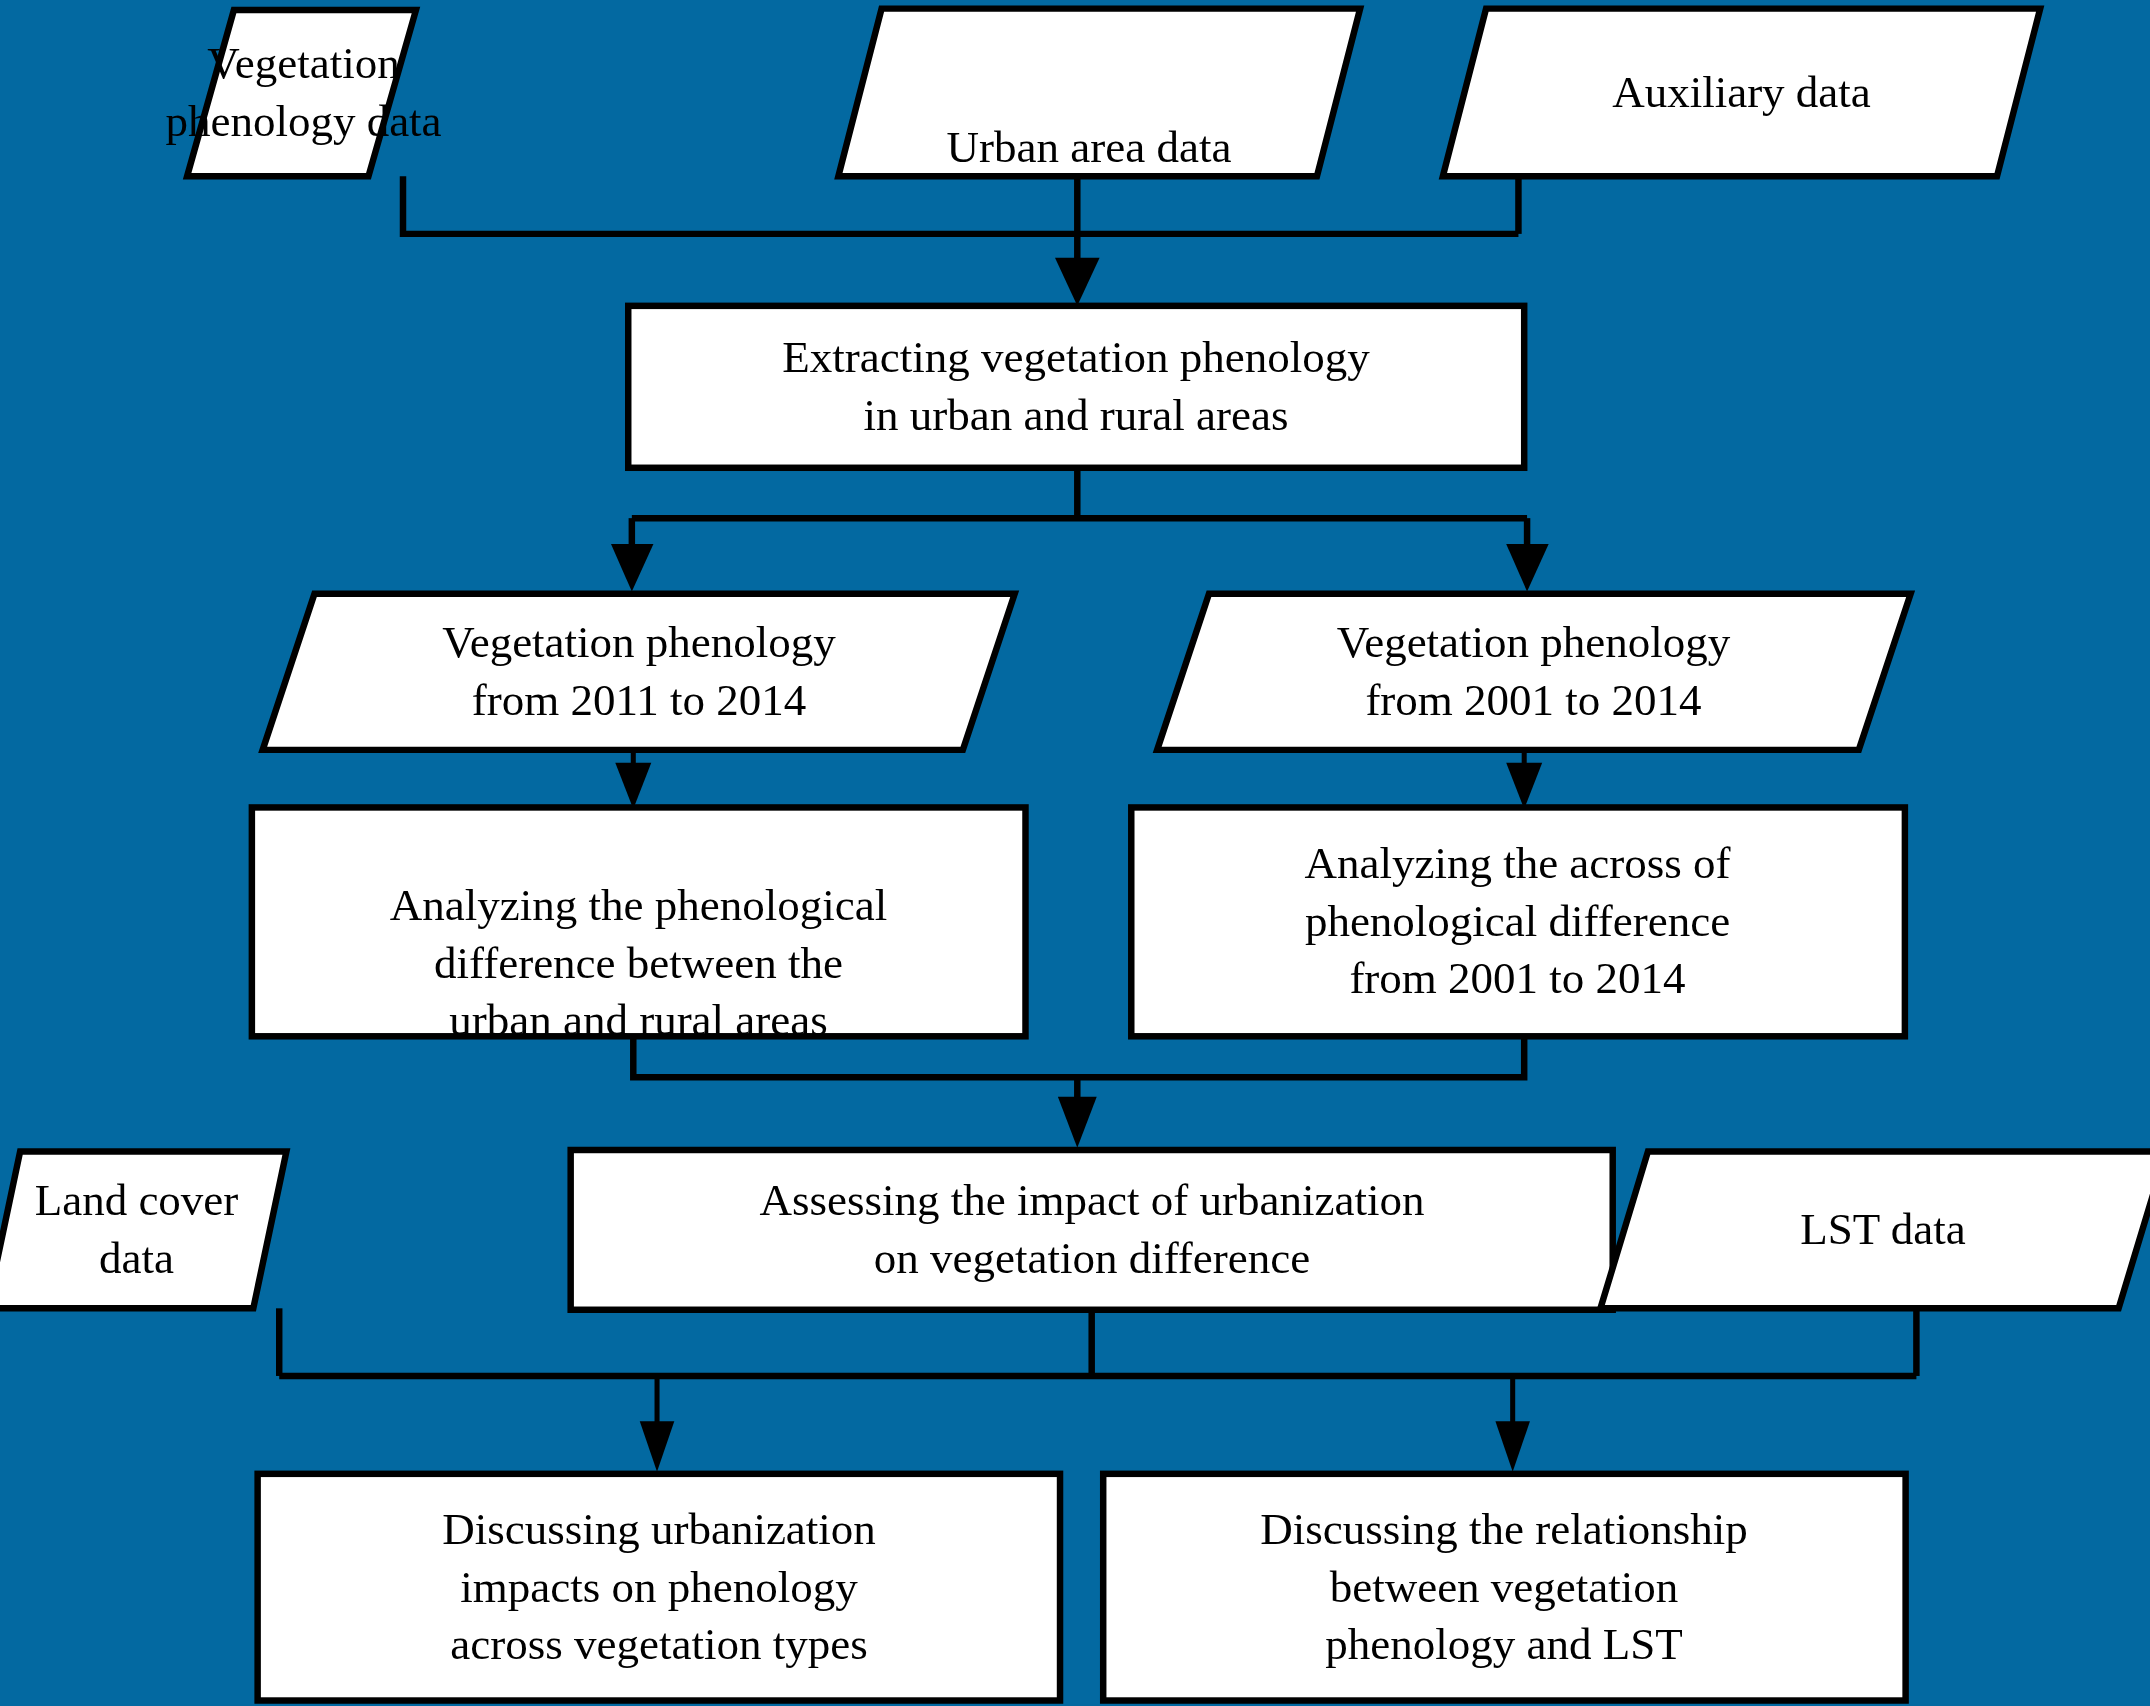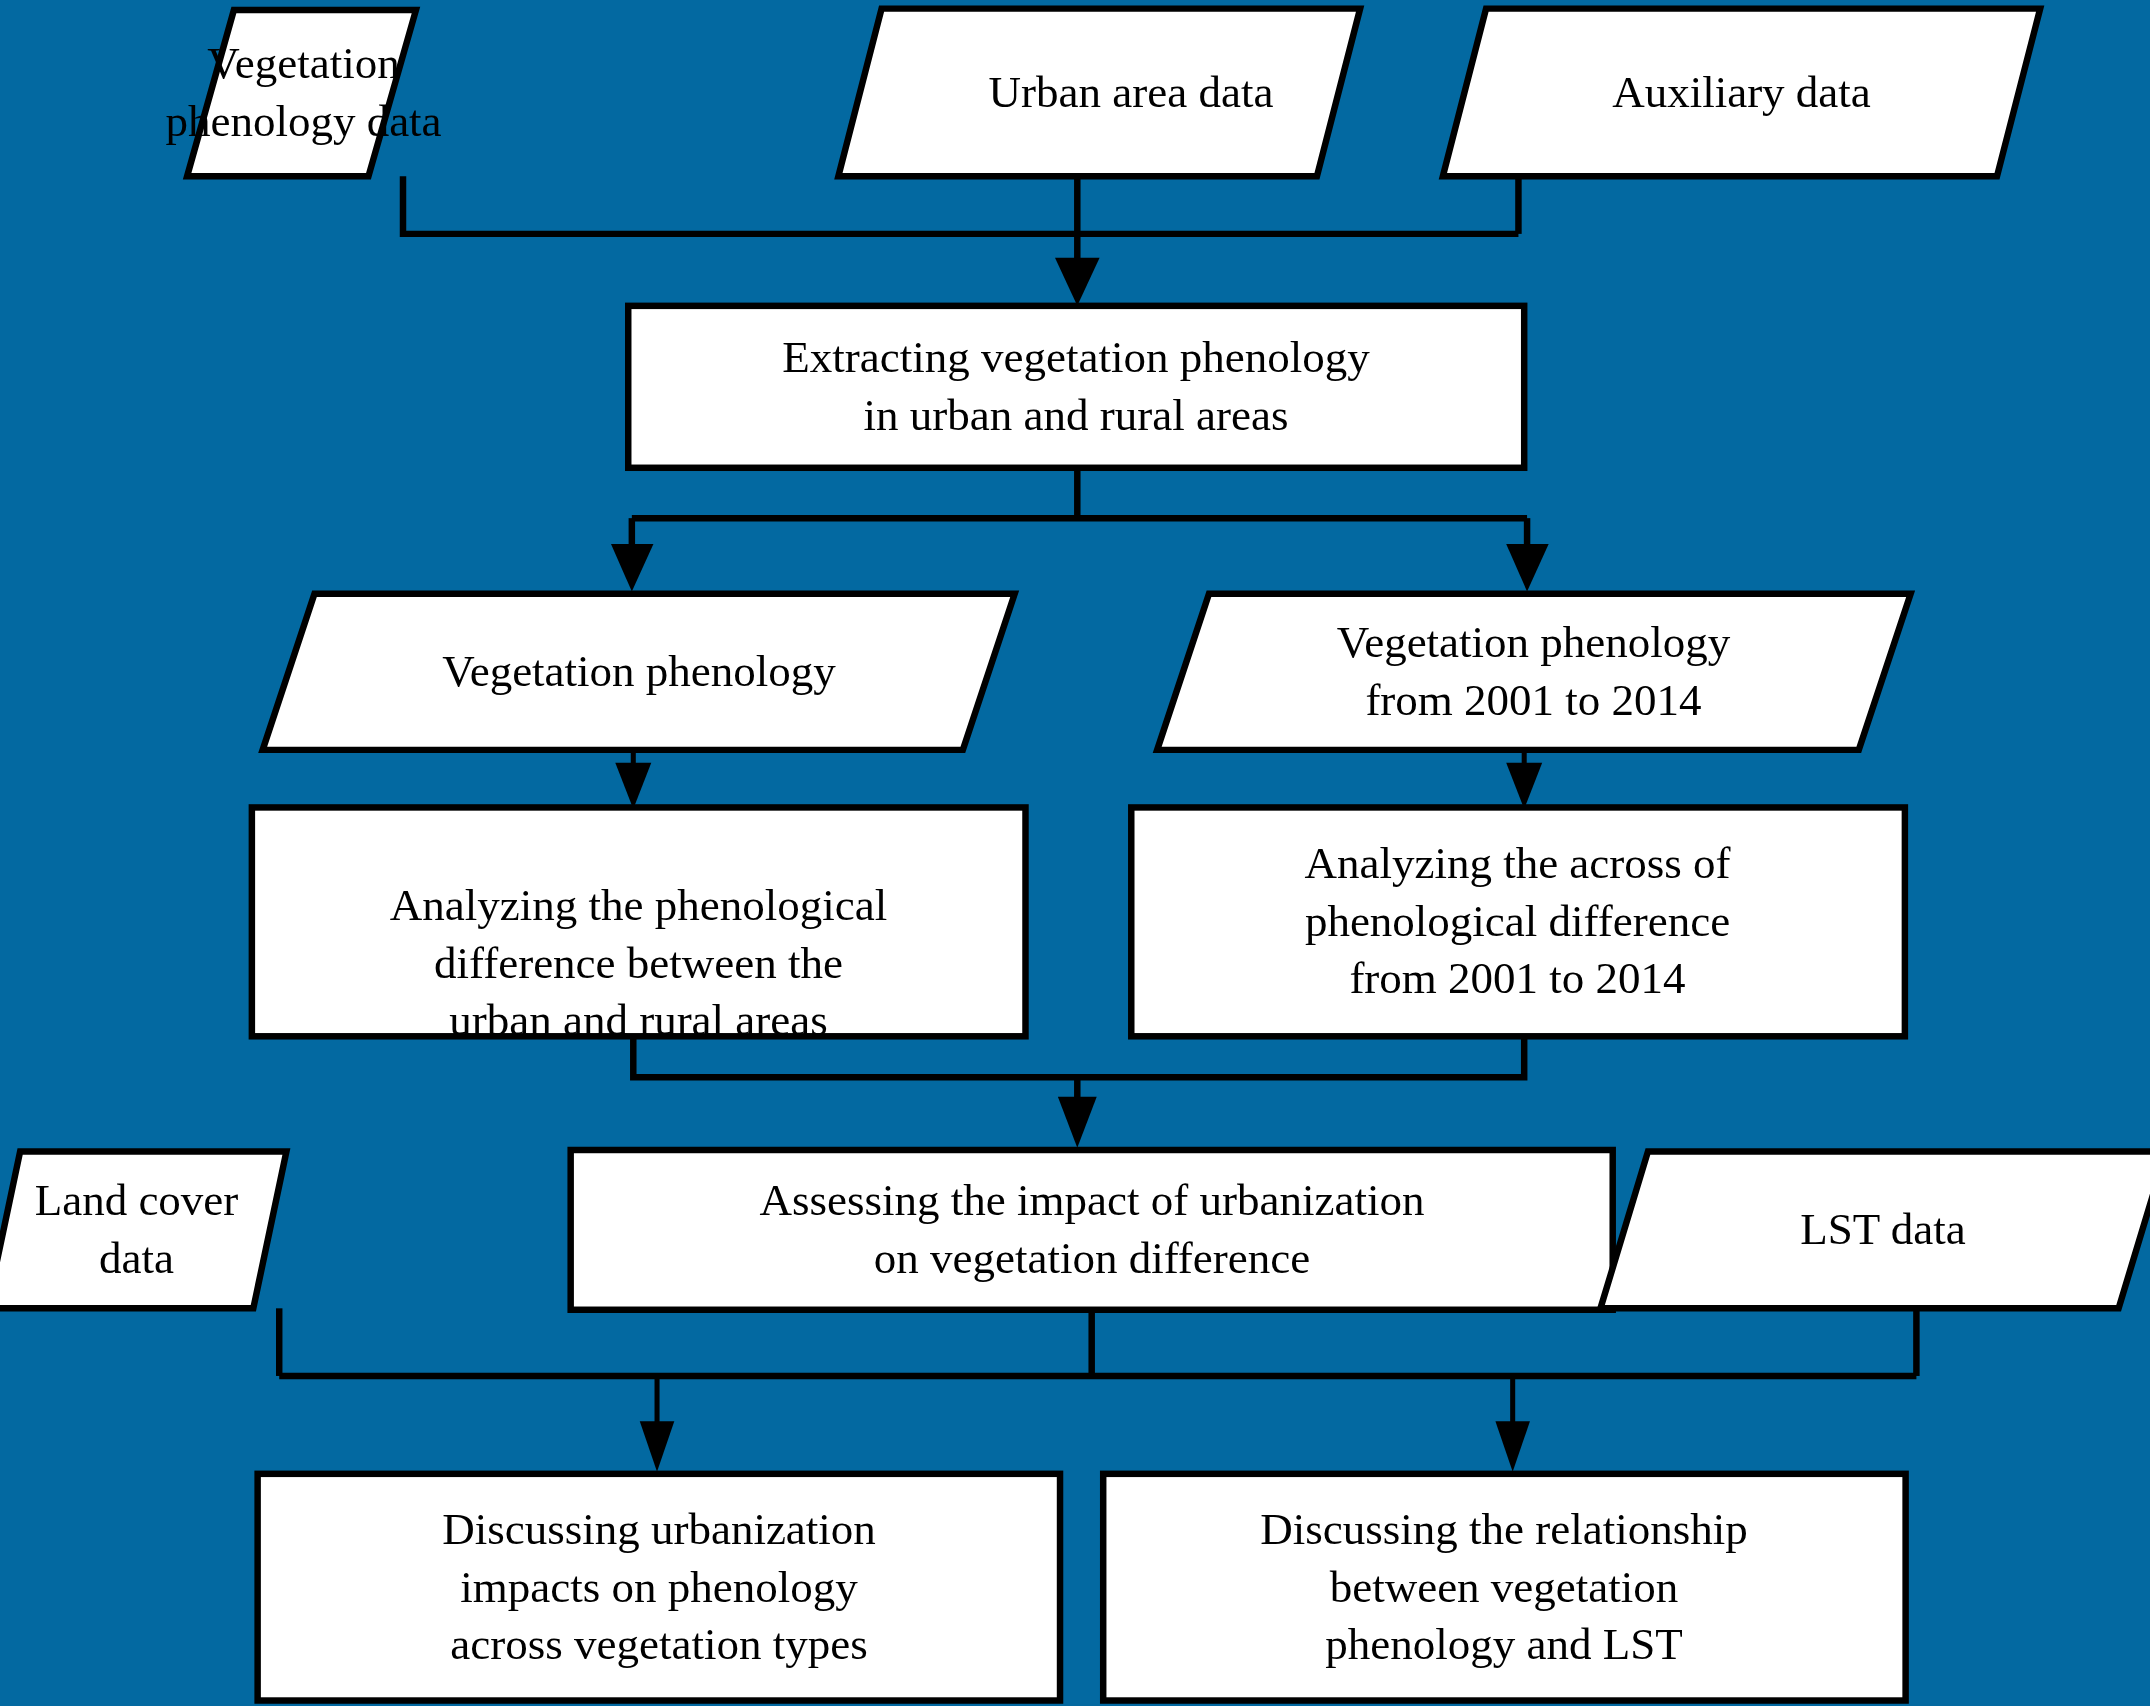--- a/index.html
+++ b/index.html
@@ -127,35 +127,36 @@
     <rect class="node-shape" x="358" y="2048" width="1115" height="315"></rect>
 
     <rect class="node-shape" x="1533" y="2048" width="1115" height="315"></rect>
   </svg>
 
   <div class="node-label" style="left:181px; top:10px; width:245px; height:166px;">
     <span class="ln">Vegetation</span>
     <span class="ln">phenology data</span>
   </div>
 
-  <div class="node-label" style="left:870px; top:8.6px; width:522px; height:168px;">
+  <div class="node-label" style="left:828px; top:8.6px; width:522px; height:168px;justify-content:flex-end;">
     <span class="ln">Urban area data</span>
   </div>
 
   <div class="node-label" style="left:1443px; top:8.6px; width:597px; height:168px;">
     <span class="ln">Auxiliary data</span>
   </div>
 
   <div class="node-label" style="left:628px; top:306px; width:896px; height:162px;">
     <span class="ln">Extracting vegetation phenology</span>
     <span class="ln">in urban and rural areas</span>
   </div>
 
   <div class="node-label" style="left:263px; top:594px; width:752px; height:156px;">
     <span class="ln">Vegetation phenology</span>
+    <span class="ln">from 2011 to 2014</span>
   </div>
 
   <div class="node-label" style="left:1157px; top:594px; width:753px; height:156px;">
     <span class="ln">Vegetation phenology</span>
     <span class="ln">from 2001 to 2014</span>
   </div>
 
   <div class="node-label" style="left:252px; top:849px; width:773px; height:229px;">
     <span class="ln">Analyzing the phenological</span>
     <span class="ln">difference between the</span>

